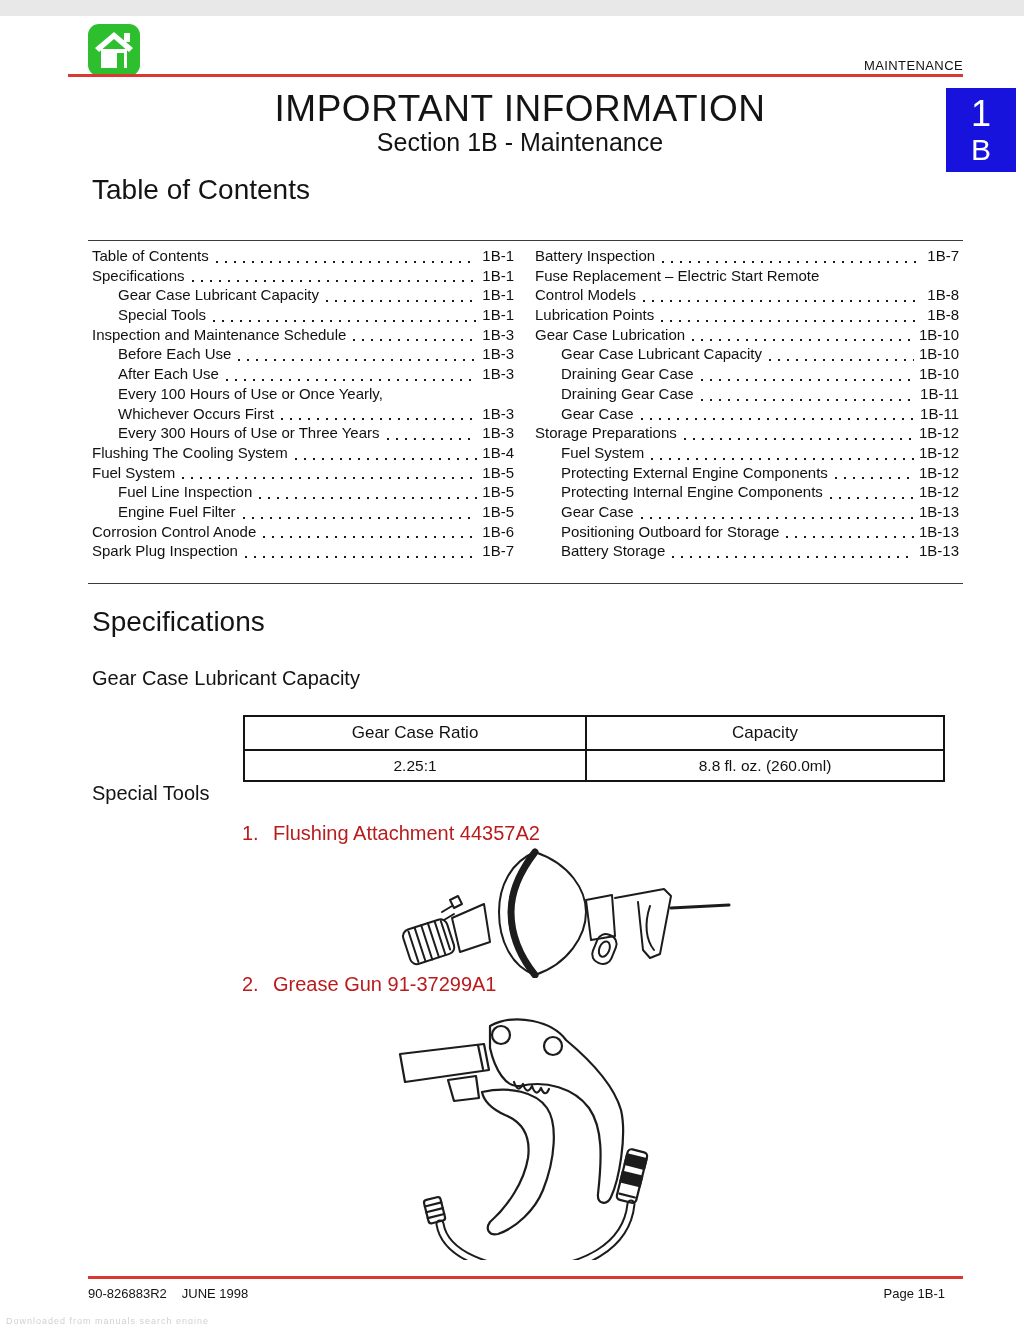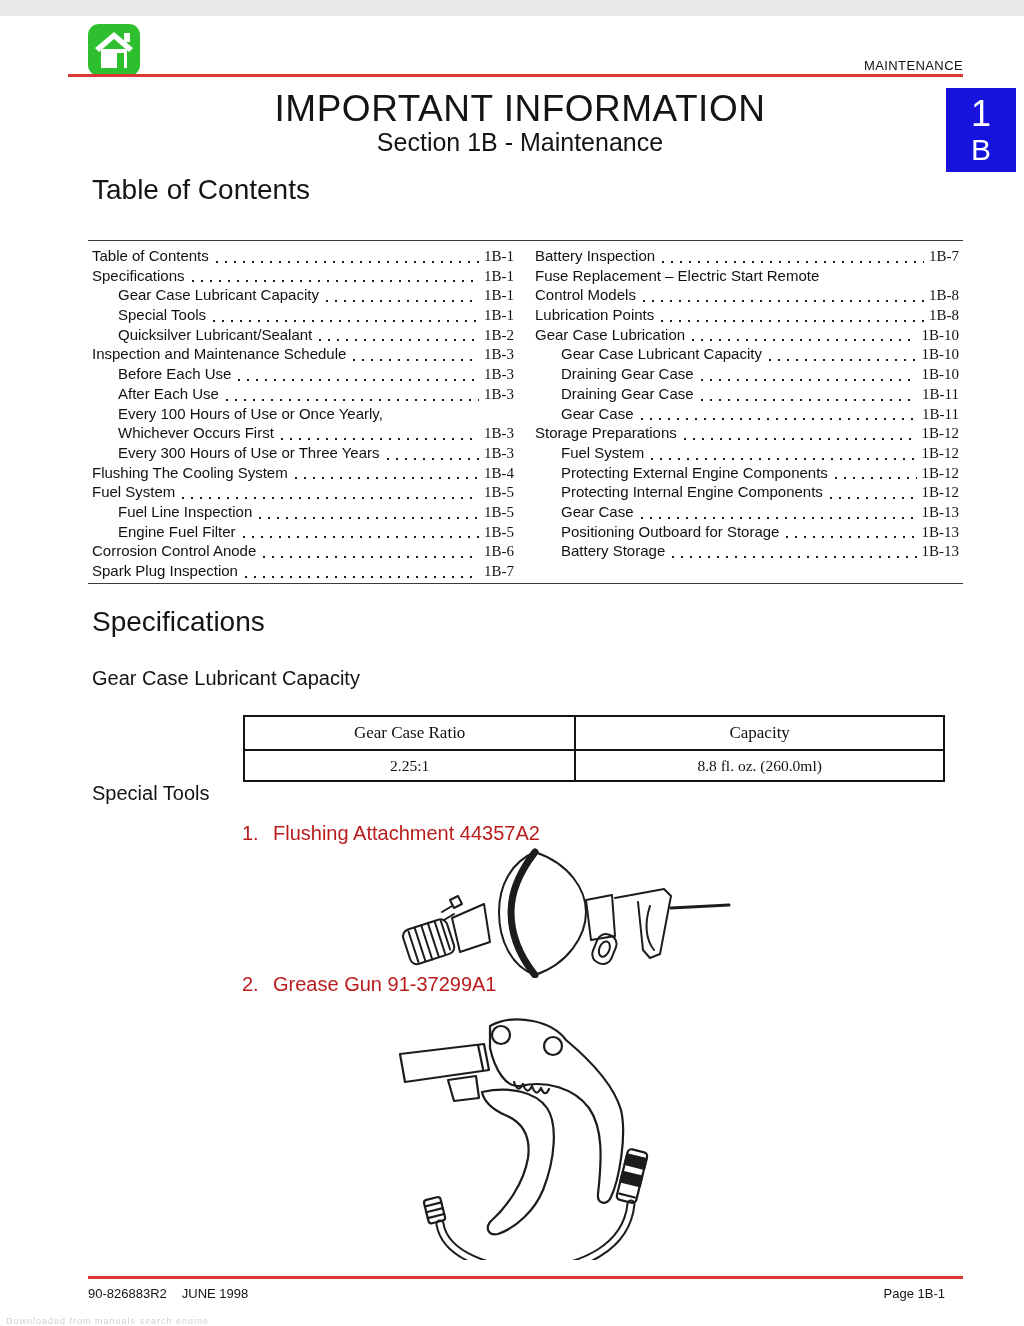--- a/index.html
+++ b/index.html
@@ -24,27 +24,27 @@
   .rule-toc-top{top:224px;}
   .rule-toc-bottom{top:567px;}
   .toc-col{position:absolute;top:231px;display:flex;flex-direction:column;}
   .toc-col.left{left:92px;width:422px;}
   .toc-col.right{left:535px;width:424px;}
   .toc-line{display:flex;align-items:baseline;height:19.7px;font-size:15px;white-space:nowrap;}
   .toc-line .lbl{flex:0 0 auto;}
   .toc-line.ind .lbl{padding-left:26px;}
   .toc-leader{flex:1 1 auto;height:2px;align-self:flex-end;margin:0 5px 4px 7px;
               background-image:repeating-linear-gradient(to right,#1a1a1a 0 2px,transparent 2px 9px);}
-  .toc-page{flex:0 0 auto;font-family:Liberation Serif, serif;}
+  .toc-page{flex:0 0 auto;}
 
   
   .spec-heading{position:absolute;left:92px;top:590px;font-size:28px;color:#141414;}
   .spec-sub{position:absolute;left:92px;top:651px;font-size:20px;color:#141414;}
   .spec-table{position:absolute;left:243px;top:699px;width:702px;border-collapse:collapse;}
-  .spec-table th,.spec-table td{border:2px solid #141414;text-align:center;font-weight:normal;font-family:Liberation Serif, serif;}
+  .spec-table th,.spec-table td{border:2px solid #141414;text-align:center;font-weight:normal;}
   .spec-table th{font-size:17px;height:30px;}
   .spec-table td{font-size:15.5px;height:27px;}
   .tools-heading{position:absolute;left:92px;top:766px;font-size:20px;color:#141414;}
   .tool-label{position:absolute;font-size:20px;color:#b91c1c;}
   .tool-label .num{display:inline-block;width:31px;}
   .tool-1{left:242px;top:806px;}
   .tool-2{left:242px;top:957px;}
   .illus{position:absolute;}
   .illus-1{left:398px;top:830px;}
   .illus-2{left:388px;top:982px;}
@@ -97,25 +97,20 @@
       </div>
       <div class="toc-line ind">
         <span class="lbl">Gear Case Lubricant Capacity</span>
         <span class="toc-leader"></span>
         <span class="toc-page">1B-1</span>
       </div>
       <div class="toc-line ind">
         <span class="lbl">Special Tools</span>
         <span class="toc-leader"></span>
         <span class="toc-page">1B-1</span>
-      </div>
-      <div class="toc-line ind">
-        <span class="lbl">Quicksilver Lubricant/Sealant</span>
-        <span class="toc-leader"></span>
-        <span class="toc-page">1B-2</span>
       </div>
       <div class="toc-line">
         <span class="lbl">Inspection and Maintenance Schedule</span>
         <span class="toc-leader"></span>
         <span class="toc-page">1B-3</span>
       </div>
       <div class="toc-line ind">
         <span class="lbl">Before Each Use</span>
         <span class="toc-leader"></span>
         <span class="toc-page">1B-3</span>

